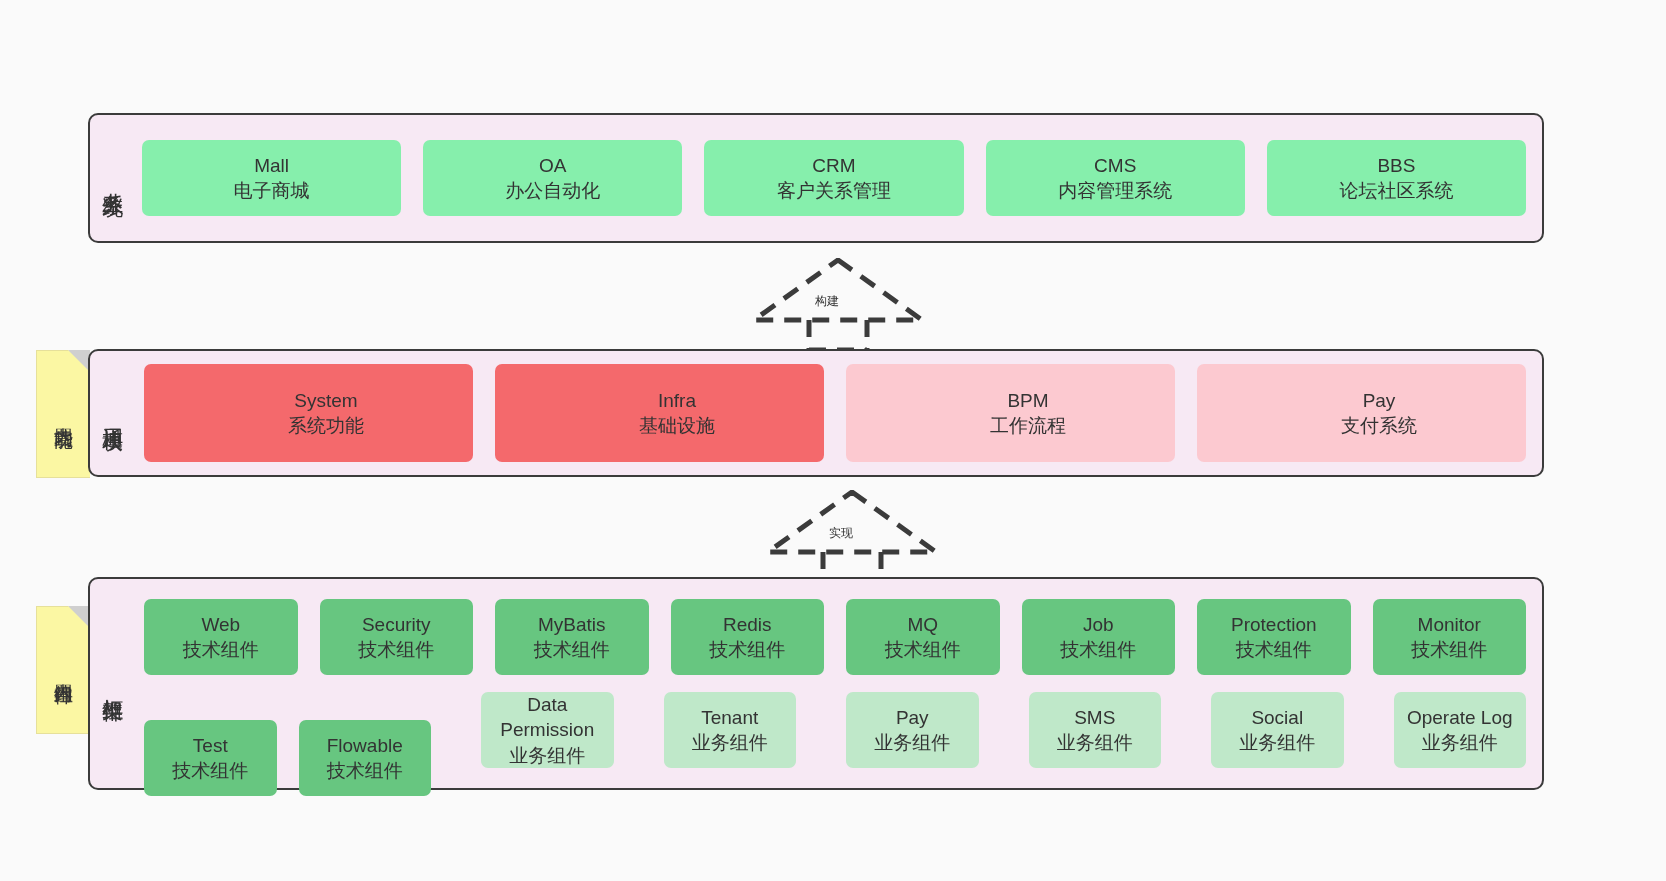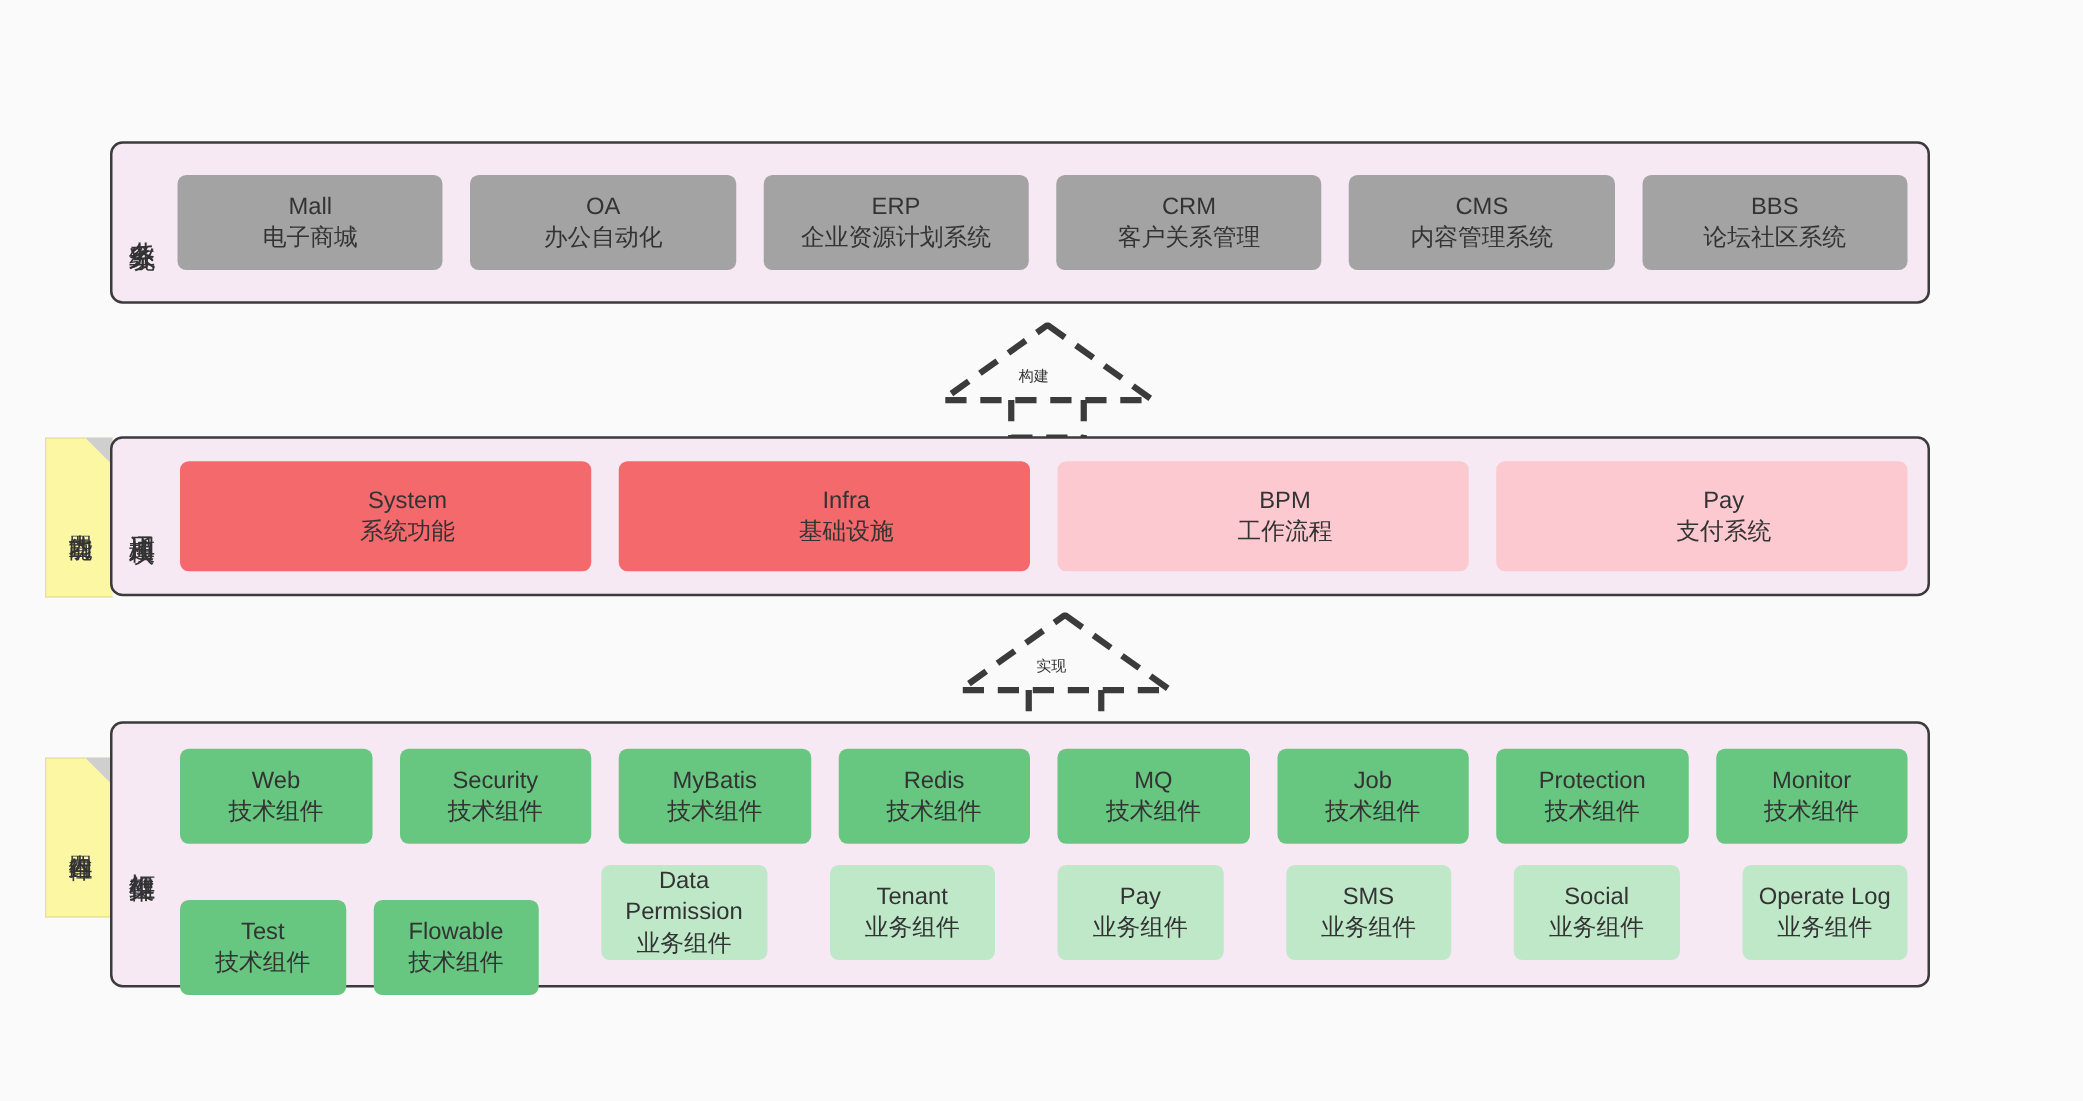--- a/index.html
+++ b/index.html
@@ -65,28 +65,28 @@
     justify-content: center;
     text-align: center;
     font-size: 19px;
     line-height: 1.34;
     color: #333333;
     padding: 4px 6px;
   }
   .card .en { display: block; }
   .card .cn { display: block; }
 
-  .card.blue   { background: #a3a3a3; }
+  .card.blue   { background: #86efac; }
   .card.red    { background: #f4696c; }
   .card.pink   { background: #fcc9d0; }
   .card.green  { background: #67c680; margin-top: 28px; }
   .card.lgreen { background: #bfe8c9; margin-left: 28px; }
 
   .row-business .card { height: 76px; }
-  .row-module   .card { height: 88px; padding-left: 41px; }
+  .row-module   .card { height: 98px; padding-left: 41px; }
   .row-tech     .card { height: 76px; }
 
   
   #layer-business { left: 88px;  top: 113px; width: 1456px; height: 130px; }
   #layer-module   { left: 88px;  top: 349px; width: 1456px; height: 128px; }
   #layer-frame    { left: 88px;  top: 577px; width: 1456px; height: 213px; }
 
   #layer-business .layer-body { padding-left: 6px; }
 
   
@@ -153,24 +153,20 @@
     <div class="card-row row-business">
       <div class="card blue">
         <span class="en">Mall</span>
         <span class="cn">电子商城</span>
       </div>
       <div class="card blue">
         <span class="en">OA</span>
         <span class="cn">办公自动化</span>
       </div>
       <div class="card blue">
-        <span class="en">ERP</span>
-        <span class="cn">企业资源计划系统</span>
-      </div>
-      <div class="card blue">
         <span class="en">CRM</span>
         <span class="cn">客户关系管理</span>
       </div>
       <div class="card blue">
         <span class="en">CMS</span>
         <span class="cn">内容管理系统</span>
       </div>
       <div class="card blue">
         <span class="en">BBS</span>
         <span class="cn">论坛社区系统</span>

